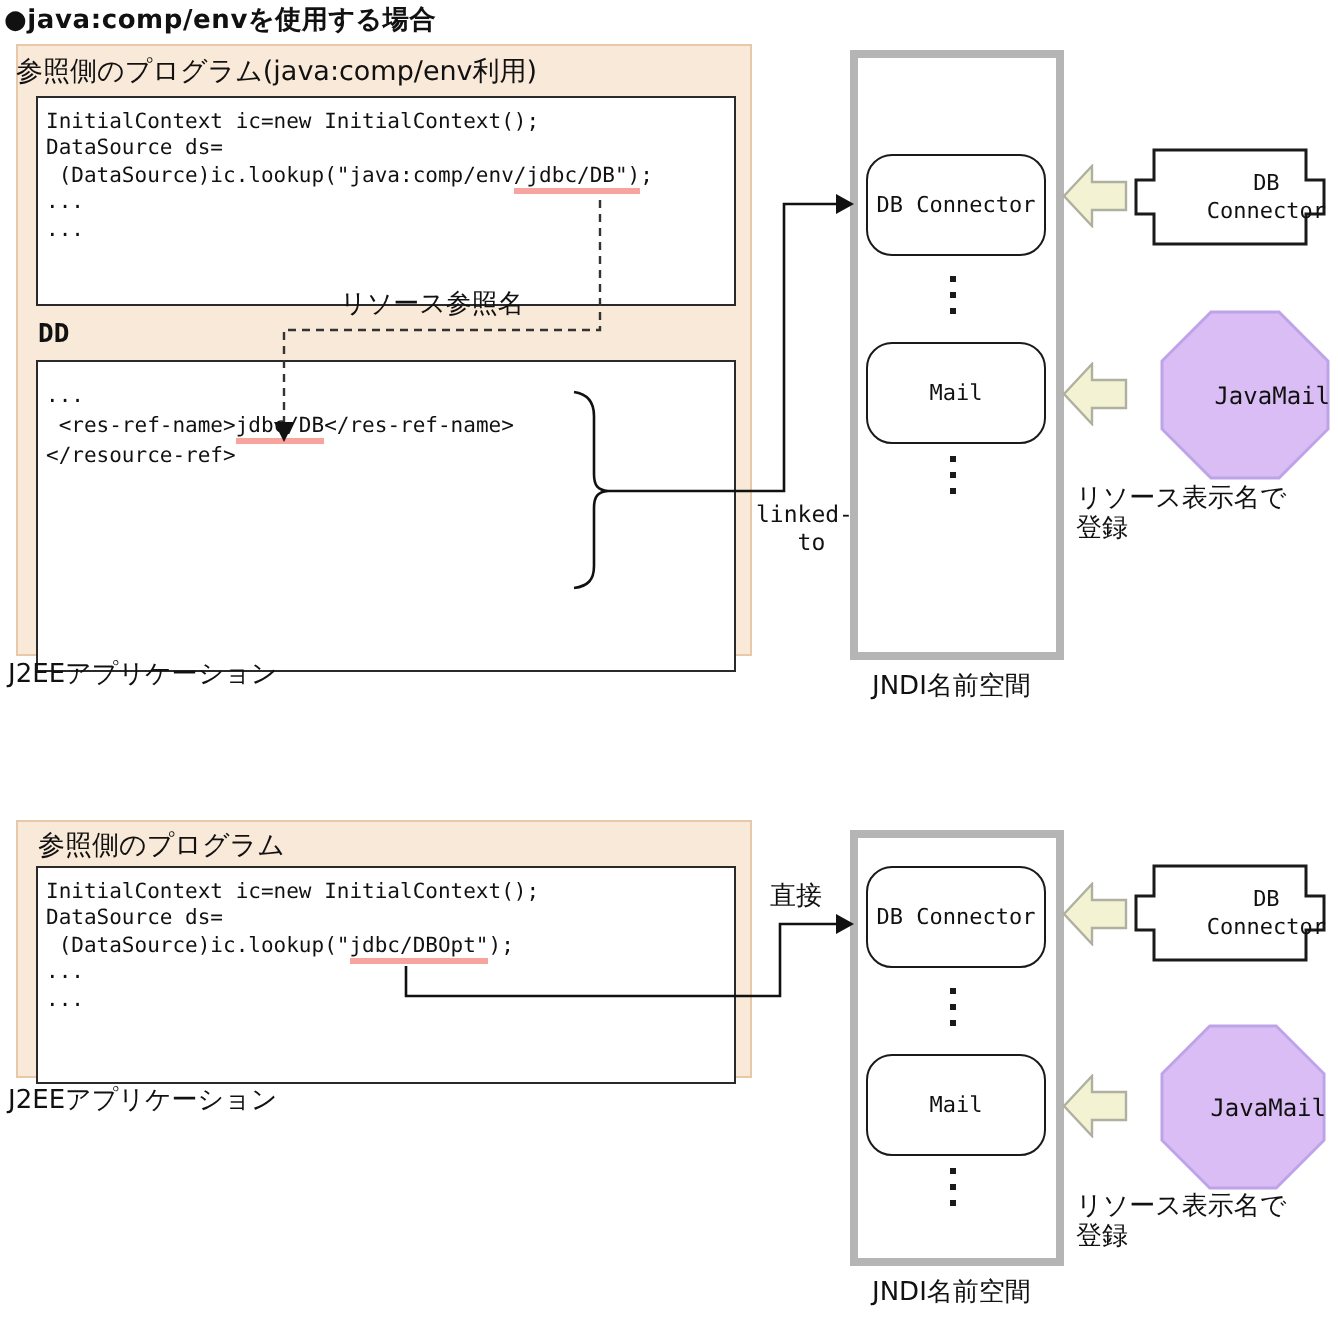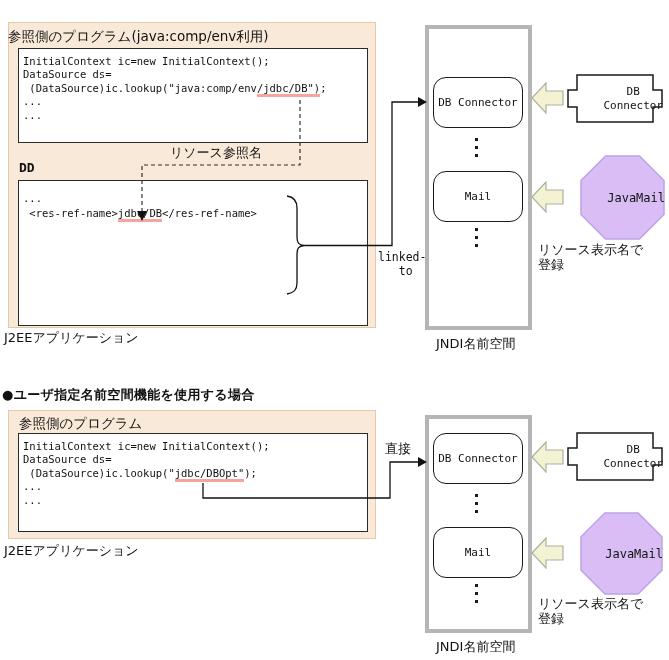--- a/index.html
+++ b/index.html
@@ -5,61 +5,63 @@
   html,body{margin:0;padding:0;background:#fff;}
   .stage{
     position:relative;width:669px;height:660px;background:#fff;overflow:hidden;
     font-family:"DejaVu Sans",sans-serif;color:#111;
   }
   .abs{position:absolute;}
   .jp{font-family:"DejaVu Sans",sans-serif;font-size:13px;line-height:1.15;color:#111;}
   .jp-title{font-weight:600;letter-spacing:.3px;}
   .mono{font-family:"DejaVu Sans Mono",monospace;font-size:10.5px;line-height:13.4px;white-space:pre;color:#111;}
   .beige-box{background:#f9e9d9;border:1px solid #e7c9a9;}
-  .code-box{background:#fff;border:1.5px solid #2a2a2a;padding:6px 0 0 4px;}
+  .code-box{background:#fff;border:1.5px solid #2a2a2a;padding:6px 0 10px 4px;}
   .mark{border-bottom:3px solid #f8a49e;padding-bottom:0px;}
   .jndi-box{background:#fff;border:4px solid #b5b5b5;}
   .entry{
     position:absolute;background:#fff;border:1.5px solid #1a1a1a;border-radius:13px;
     display:flex;align-items:center;justify-content:center;
     font-family:"DejaVu Sans Mono",monospace;font-size:11px;color:#111;white-space:pre;
   }
   .dots{position:absolute;display:flex;flex-direction:column;align-items:center;gap:5px;}
   .dots i{width:3px;height:3px;background:#1a1a1a;display:block;}
   .shape-wrap{position:absolute;display:flex;align-items:center;justify-content:flex-end;text-align:center;}
   .shape-wrap svg{position:absolute;inset:0;}
   .shape-label{position:relative;z-index:1;font-family:"DejaVu Sans Mono",monospace;font-size:11px;line-height:14px;color:#111;white-space:pre;}
   .overlay{position:absolute;left:0;top:0;pointer-events:none;z-index:4;}
   .lbl-mono{font-family:"DejaVu Sans Mono",monospace;font-size:11.5px;line-height:14px;color:#111;white-space:pre;}
 </style>
 </head>
 <body>
 
 <div class="stage">
 
+  <div class="abs jp jp-title" style="left:2px;top:4px;">●java:comp/envを使用する場合</div>
 
   <div class="abs beige-box" style="left:8px;top:22px;width:366px;height:304px;"></div>
 
   <div class="abs jp" style="left:8px;top:29px;font-size:13.5px;">参照側のプログラム(java:comp/env利用)</div>
 
   <div class="abs code-box" style="left:18px;top:48px;width:344px;height:87px;">
     <div class="mono">InitialContext ic=new InitialContext();</div>
     <div class="mono">DataSource ds=</div>
     <div class="mono"><span> (DataSource)ic.lookup("java:comp/env</span><span class="mark">/jdbc/DB")</span><span>;</span></div>
     <div class="mono">...</div>
     <div class="mono">...</div>
   </div>
 
   <div class="abs jp" style="left:170px;top:146px;">リソース参照名</div>
 
   <div class="abs jp" style="left:19px;top:161px;font-weight:600;font-family:'DejaVu Sans Mono',monospace;">DD</div>
 
   <div class="abs code-box" style="left:18px;top:180px;width:344px;height:134px;padding-top:10px;">
     <div class="mono" style="line-height:15px;">...</div>
     <div class="mono" style="line-height:15px;"><span> &lt;res-ref-name&gt;</span><span class="mark">jdbc/DB</span><span>&lt;/res-ref-name&gt;</span></div>
+    <div class="mono" style="line-height:15px;">&lt;/resource-ref&gt;</div>
   </div>
 
   <div class="abs jp" style="left:4px;top:331px;">J2EEアプリケーション</div>
 
   <div class="abs lbl-mono" style="left:378px;top:250px;">linked-
    to</div>
 
   <div class="abs jndi-box" style="left:425px;top:25px;width:99px;height:297px;"></div>
   <div class="entry" style="left:433px;top:77px;width:88px;height:49px;">DB Connector</div>
   <div class="dots" style="left:475px;top:138px;">
@@ -97,21 +99,20 @@
   <div class="shape-wrap" style="left:580px;top:155px;width:85px;height:85px;">
     <svg width="85" height="85" viewBox="0 0 85 85">
       <polygon points="25.5,1 59.5,1 84,25.5 84,59.5 59.5,84 25.5,84 1,59.5 1,25.5" fill="#d9bdf4" stroke="#bda4e8" stroke-width="1.5"></polygon>
     </svg>
     <div class="shape-label" style="font-size:12px;">JavaMail</div>
   </div>
 
   <div class="abs jp" style="left:538px;top:243px;white-space:pre-line;">リソース表示名で
 登録</div>
 
-  <div class="abs jp jp-title" style="left:2px;top:388px;">●ユーザ指定名前空間機能を使用する場合</div>
 
   <div class="abs beige-box" style="left:8px;top:410px;width:366px;height:127px;"></div>
 
   <div class="abs jp" style="left:19px;top:416px;font-size:13.5px;">参照側のプログラム</div>
 
   <div class="abs code-box" style="left:18px;top:433px;width:344px;height:91px;">
     <div class="mono">InitialContext ic=new InitialContext();</div>
     <div class="mono">DataSource ds=</div>
     <div class="mono"><span> (DataSource)ic.lookup("</span><span class="mark">jdbc/DBOpt"</span><span>);</span></div>
     <div class="mono">...</div>

